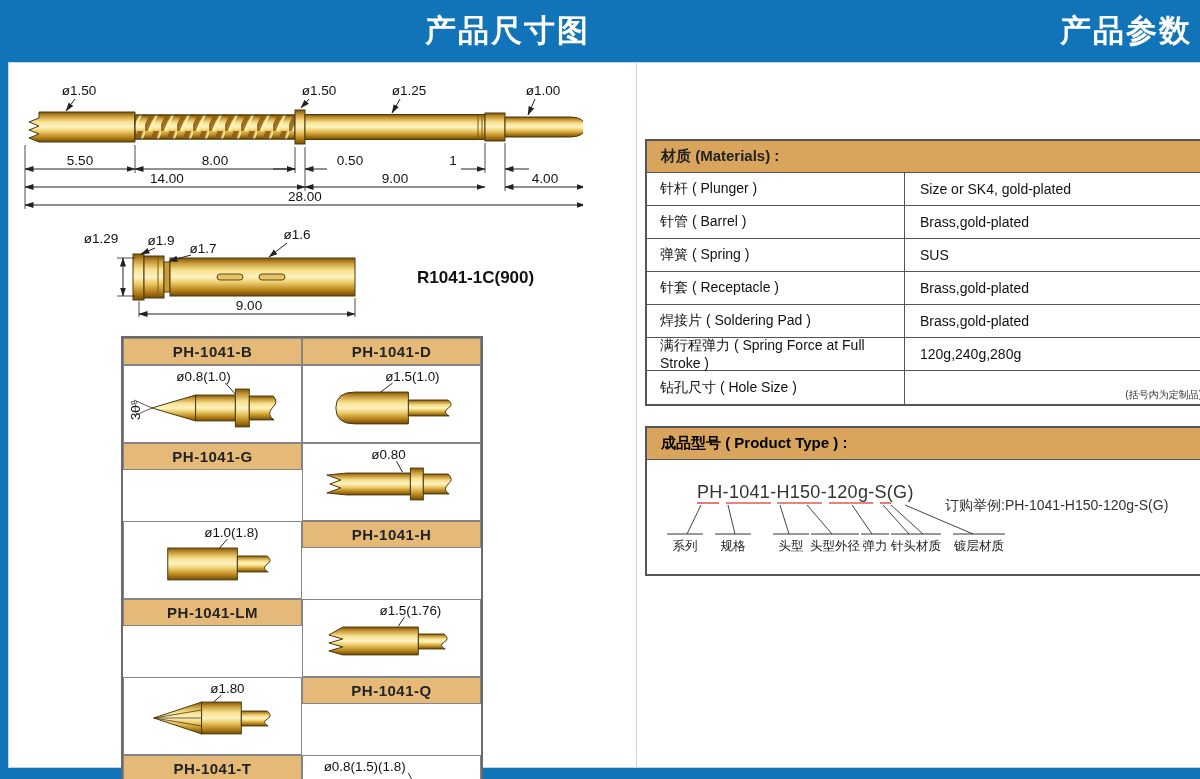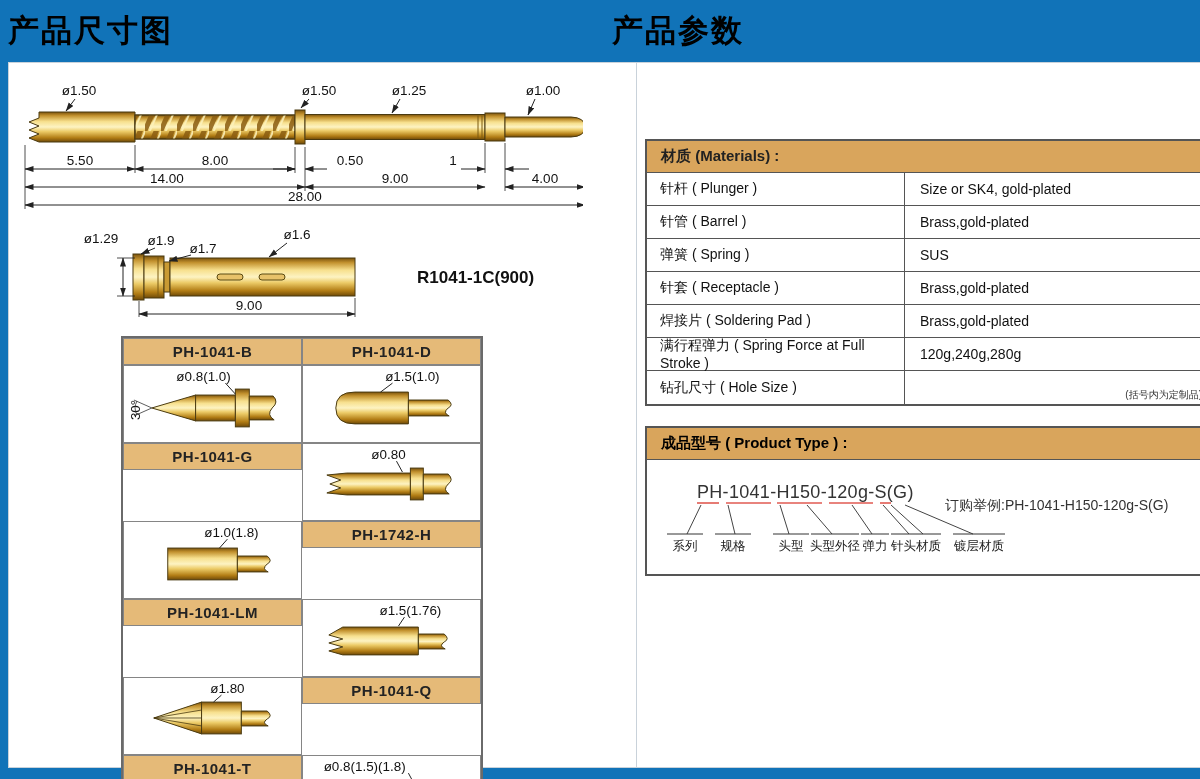--- a/index.html
+++ b/index.html
@@ -6,22 +6,22 @@
     --blue:#1173b8; --tan:#d9a55c; --tan-grid:#e5ba78; --bd:#555;
     --gold-dark:#8a5c10; --red:#e05a52;
   }
   *{box-sizing:border-box;}
   html,body{margin:0;padding:0;}
   body{
     width:1200px;height:779px;position:relative;overflow:hidden;
     background:var(--blue,#1173b8);
     font-family:"Liberation Sans","DejaVu Sans",sans-serif;
   }
-  .title{position:absolute;top:8px;height:46px;line-height:46px;text-align:left;
-    color:#000000;font-size:31px;font-weight:bold;letter-spacing:2px;}
+  .title{position:absolute;top:8px;height:46px;line-height:46px;text-align:right;
+    color:#ffffff;font-size:31px;font-weight:bold;letter-spacing:2px;}
   .title-left{left:8px;width:582px;}
   .title-right{left:612px;width:580px;}
   .panel{position:absolute;top:62px;height:706px;background:#fff;border:1px solid #c9d2da;}
   .panel-left{left:8px;width:692px;}
   .panel-right{left:636px;width:580px;padding-left:36px;}
 
   svg text{font-family:"Liberation Sans","DejaVu Sans",sans-serif;}
   .dimtxt{font-size:13.5px;fill:#111;}
   .callout{font-size:13.5px;fill:#111;}
   .modeltxt{font-size:17px;font-weight:bold;fill:#111;}
@@ -213,21 +213,21 @@
     </div>
     <div class="tip-c">
       <svg width="177" height="76" viewBox="0 0 178 76">
         <rect x="44" y="26" width="70" height="32" fill="url(#goldV)" stroke="#4a3a10" stroke-width="1"></rect>
         <path d="M114,34 L144,34 Q150,39 144,42 Q138,47 145,50 L114,50 Z" fill="url(#goldV)" stroke="#4a3a10" stroke-width="1"></path>
         <text class="dimtxt" x="108" y="15" text-anchor="middle">ø1.0(1.8)</text>
         <line x1="104" y1="17" x2="96" y2="26" stroke="#222" stroke-width="1"></line>
       </svg>
     </div>
 
-    <div class="tip-h">PH-1742-H</div>
+    <div class="tip-h">PH-1041-H</div>
     <div class="tip-h">PH-1041-LM</div>
 
     <div class="tip-c">
       <svg width="177" height="76" viewBox="0 0 178 76">
         <polygon points="40,27 116,27 116,55 40,55 26,51 40,47 26,43 40,39 26,35" fill="url(#goldV)" stroke="#4a3a10" stroke-width="1"></polygon>
         <path d="M116,34 L142,34 Q148,39 142,42 Q136,46 143,49 L116,49 Z" fill="url(#goldV)" stroke="#4a3a10" stroke-width="1"></path>
         <text class="dimtxt" x="108" y="15" text-anchor="middle">ø1.5(1.76)</text>
         <line x1="102" y1="17" x2="96" y2="26" stroke="#222" stroke-width="1"></line>
       </svg>
     </div>

